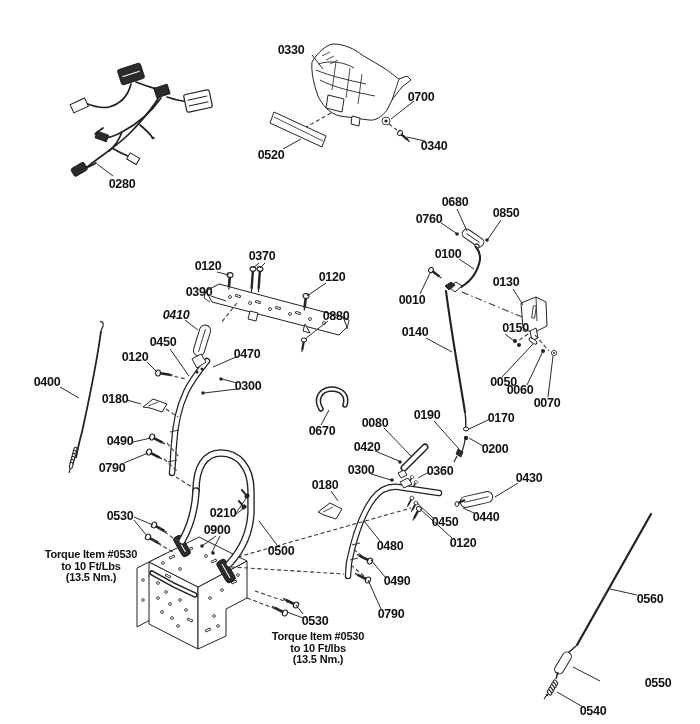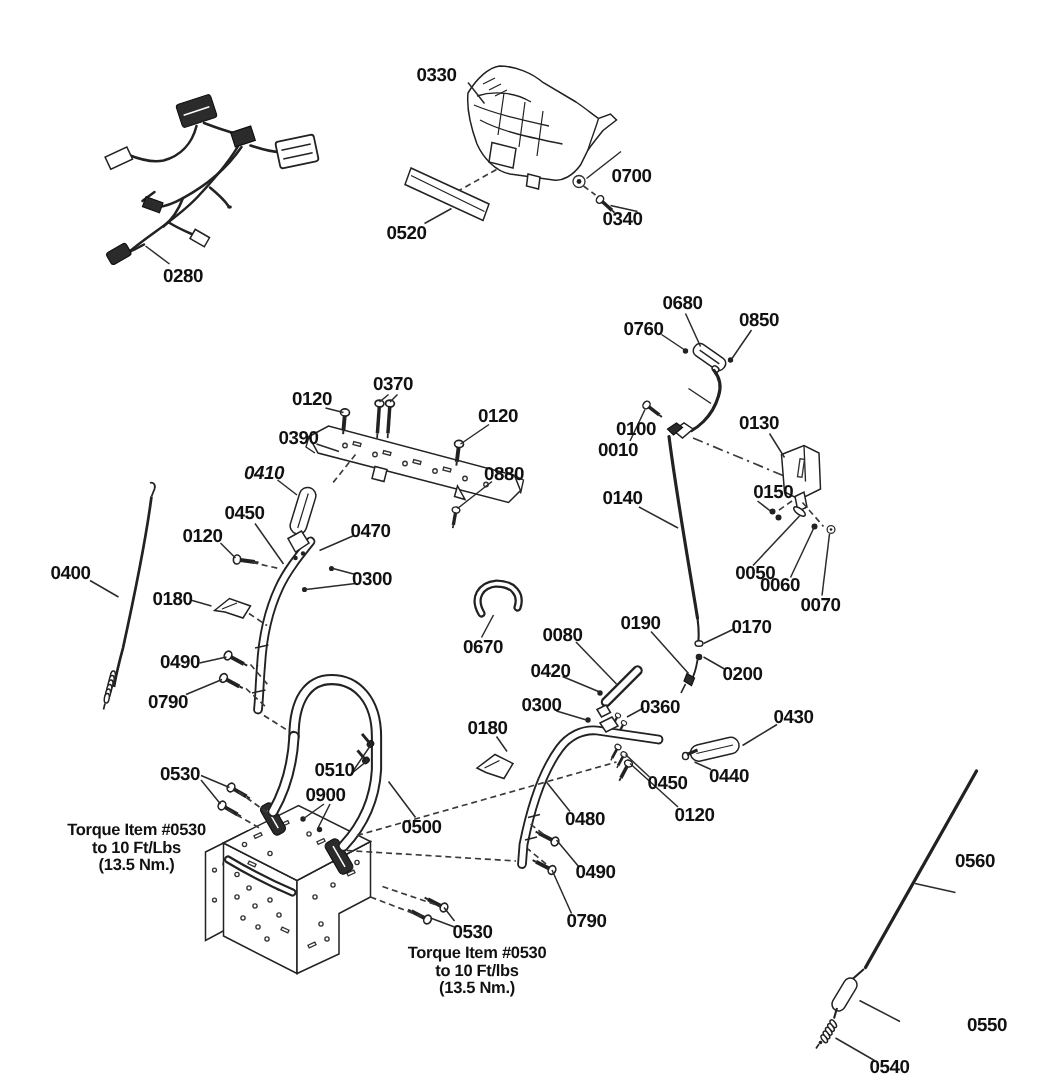--- a/index.html
+++ b/index.html
@@ -350,27 +350,27 @@
     <path class="ln" d="M303,618 L287,612 M303,614 L296,605"></path>
     <path class="ln" d="M637,595 L610,589"></path>
     <path class="ln" d="M600,681 L573,667"></path>
     <path class="ln" d="M583,707 L557,692"></path>
   </g>
 </svg>
 
 <div id="labels-layer">
       <div class="plabel" style="left: 122px; top: 184px;">0280</div>
       <div class="plabel" style="left: 291px; top: 50px;">0330</div>
-      <div class="plabel" style="left: 421px; top: 97px; margin-top: 20px;">0700</div>
-      <div class="plabel" style="left: 415px; top: 146px;">0340</div>
+      <div class="plabel" style="left: 421px; top: 97px;">0700</div>
+      <div class="plabel" style="left: 434px; top: 146px;">0340</div>
       <div class="plabel" style="left: 271px; top: 155px;">0520</div>
       <div class="plabel" style="left: 455px; top: 202px;">0680</div>
       <div class="plabel" style="left: 429px; top: 219px;">0760</div>
       <div class="plabel" style="left: 506px; top: 213px;">0850</div>
-      <div class="plabel" style="left: 424px; top: 254px; margin-top: 32px;">0100</div>
+      <div class="plabel" style="left: 448px; top: 254px;">0100</div>
       <div class="plabel" style="left: 412px; top: 300px;">0010</div>
       <div class="plabel" style="left: 506px; top: 282px;">0130</div>
       <div class="plabel" style="left: 415px; top: 332px;">0140</div>
       <div class="plabel" style="left: 494px; top: 328px; padding-left: 43px;">0150</div>
       <div class="plabel" style="left: 492px; top: 382px; padding-left: 23px;">0050</div>
       <div class="plabel" style="left: 520px; top: 390px;">0060</div>
       <div class="plabel" style="left: 547px; top: 403px;">0070</div>
       <div class="plabel" style="left: 208px; top: 266px;">0120</div>
       <div class="plabel" style="left: 262px; top: 256px;">0370</div>
       <div class="plabel" style="left: 199px; top: 292px;">0390</div>
@@ -395,25 +395,25 @@
       <div class="plabel" style="left: 440px; top: 471px;">0360</div>
       <div class="plabel" style="left: 325px; top: 485px;">0180</div>
       <div class="plabel" style="left: 529px; top: 478px;">0430</div>
       <div class="plabel" style="left: 486px; top: 517px;">0440</div>
       <div class="plabel" style="left: 445px; top: 522px;">0450</div>
       <div class="plabel" style="left: 463px; top: 543px;">0120</div>
       <div class="plabel" style="left: 390px; top: 546px;">0480</div>
       <div class="plabel" style="left: 397px; top: 581px;">0490</div>
       <div class="plabel" style="left: 391px; top: 614px;">0790</div>
       <div class="plabel" style="left: 120px; top: 516px;">0530</div>
-      <div class="plabel" style="left: 223px; top: 513px;">0510</div>
+      <div class="plabel" style="left: 223px; top: 513px;">0210</div>
       <div class="plabel" style="left: 217px; top: 530px;">0900</div>
       <div class="plabel" style="left: 281px; top: 551px;">0500</div>
       <div class="plabel" style="left: 315px; top: 621px;">0530</div>
-      <div class="plabel" style="left: 650px; top: 574px;">0560</div>
+      <div class="plabel" style="left: 650px; top: 599px;">0560</div>
       <div class="plabel" style="left: 612px; top: 683px; margin-left: 46px;">0550</div>
       <div class="plabel" style="left: 593px; top: 711px;">0540</div>
       <div class="pnote" style="left: 91px; top: 566px;">
         <div>Torque Item #0530</div>
         <div>to 10 Ft/Lbs</div>
         <div>(13.5 Nm.)</div>
       </div>
       <div class="pnote" style="left: 318px; top: 648px;">
         <div>Torque Item #0530</div>
         <div>to 10 Ft/lbs</div>

